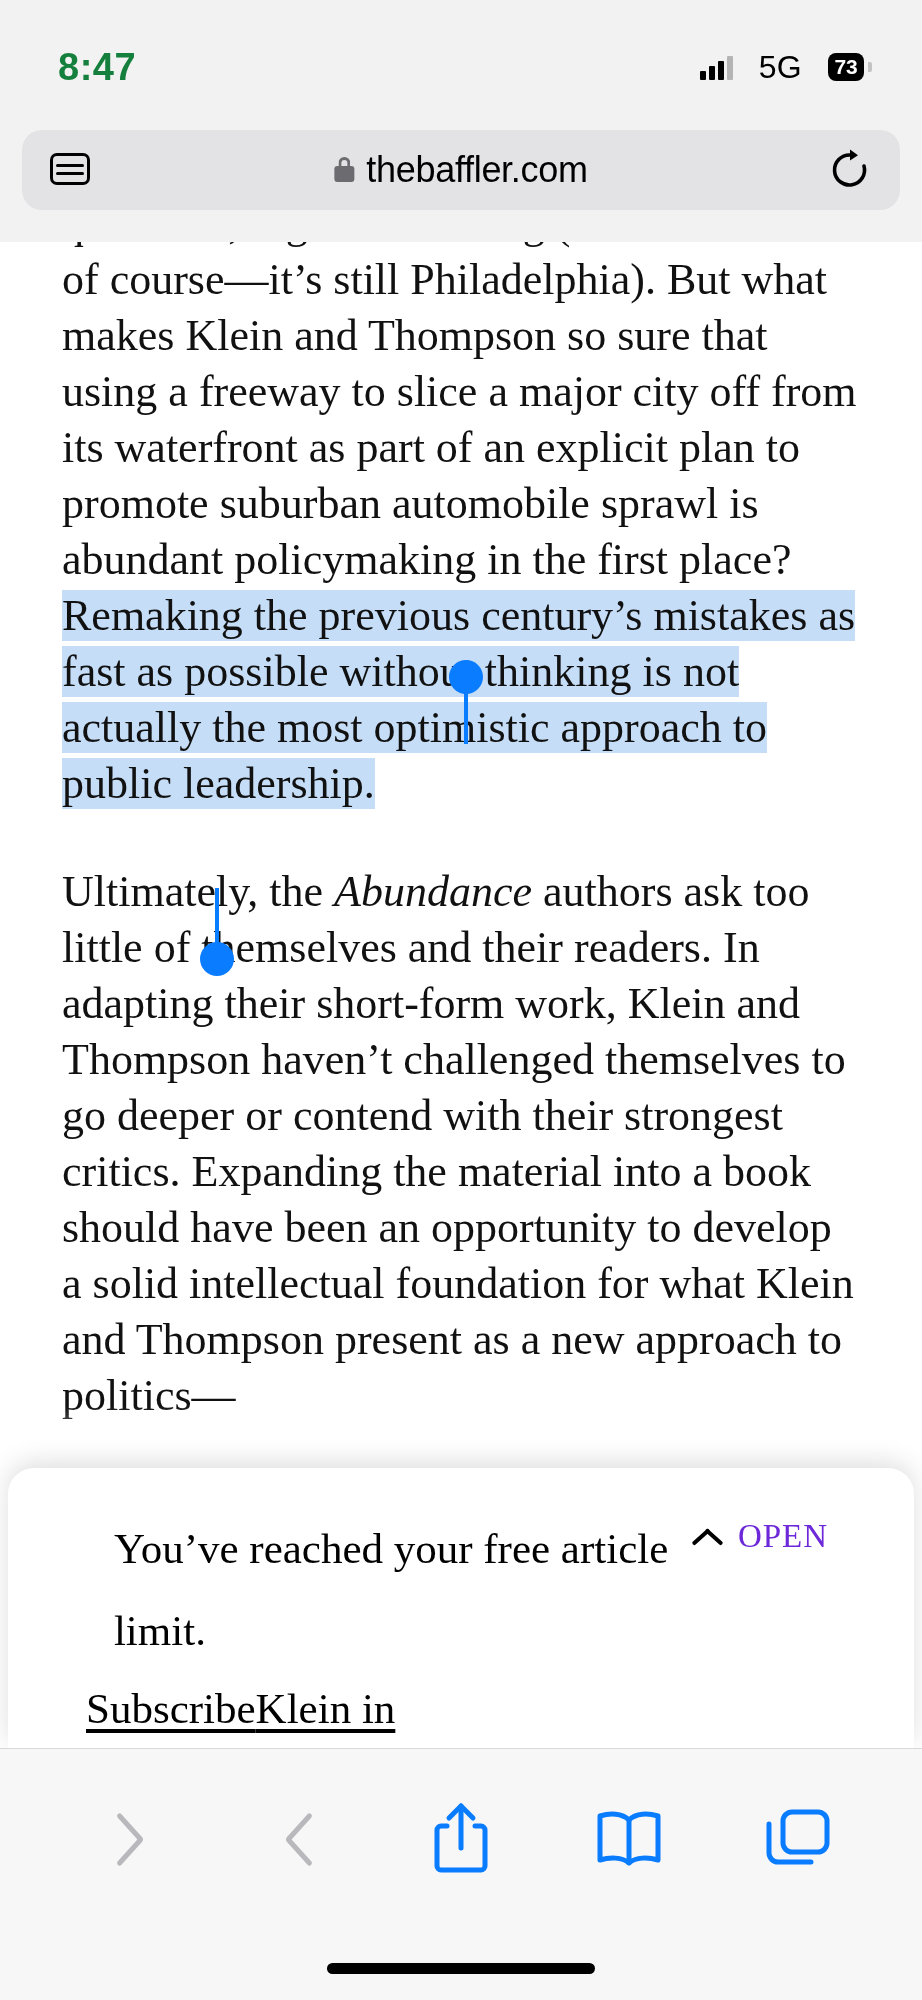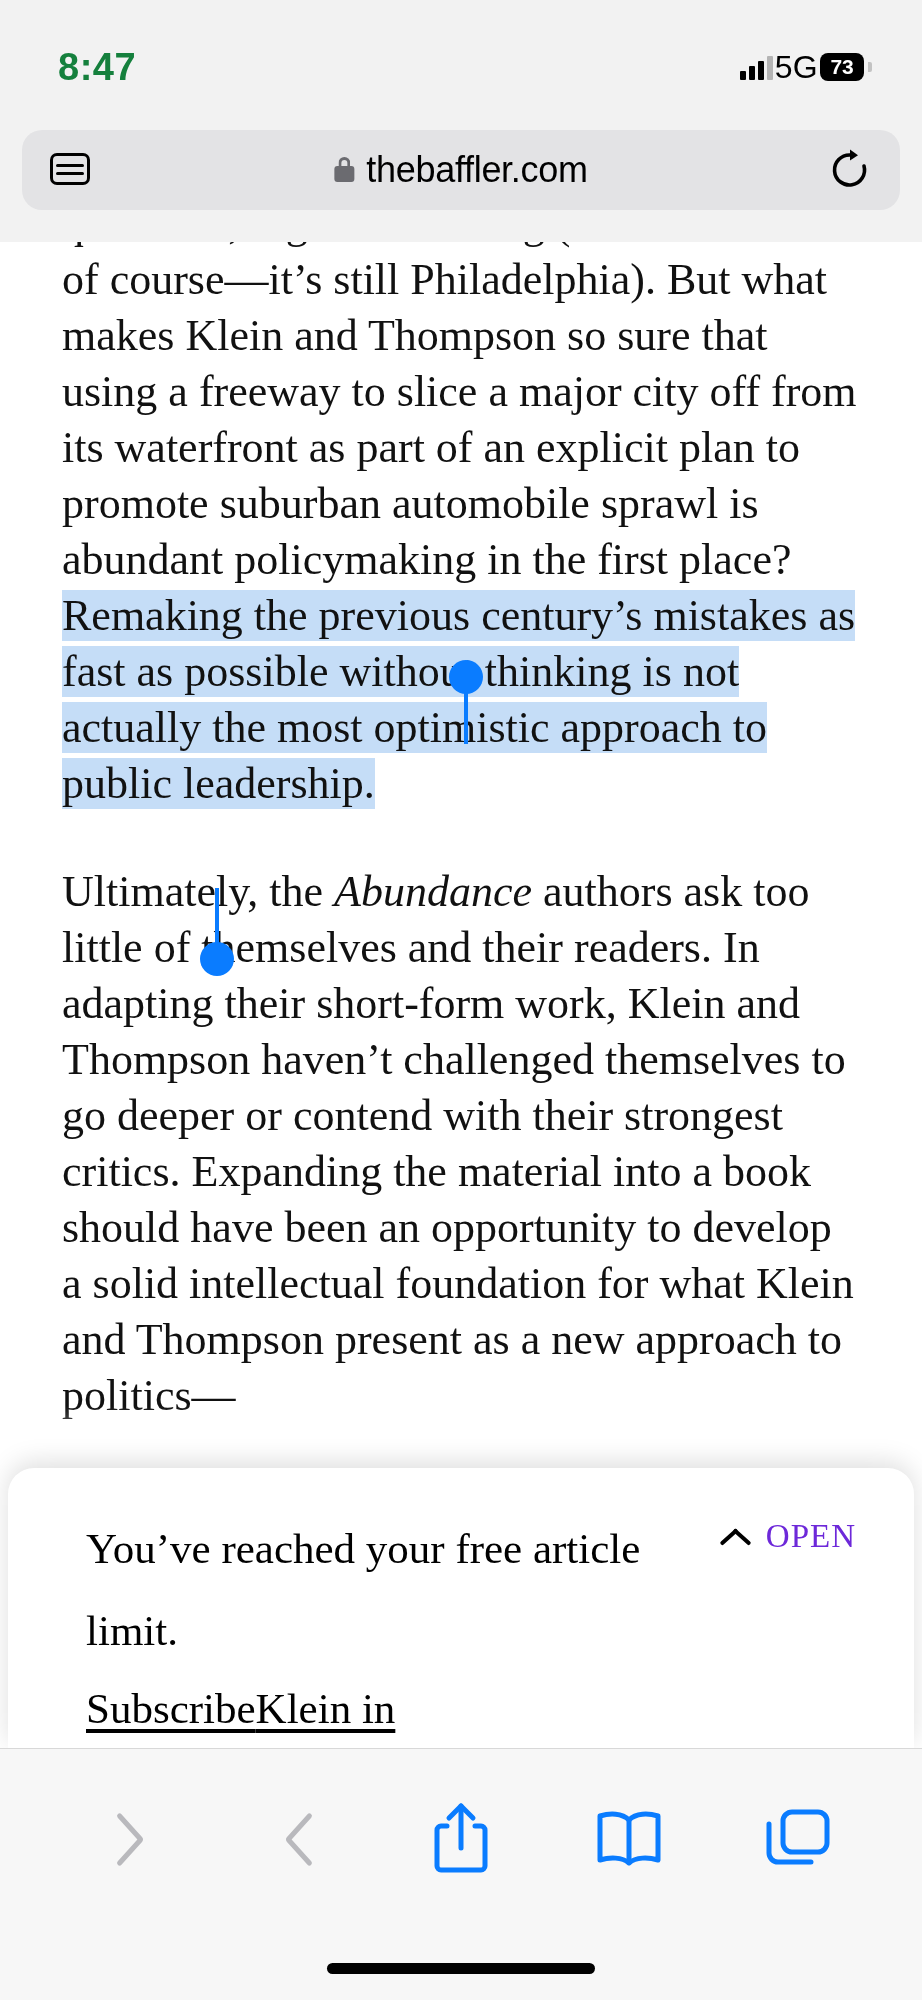--- a/index.html
+++ b/index.html
@@ -32,21 +32,21 @@
   .status-time {
     font-size: 38px;
     font-weight: bold;
     color: #15803d;
     letter-spacing: 0.5px;
     font-family: "Liberation Sans", sans-serif;
   }
   .status-right {
     display: flex;
     align-items: center;
-    gap: 2px;
+    gap: 26px;
   }
   .signal {
     display: flex;
     align-items: flex-end;
     gap: 3px;
     height: 26px;
   }
   .signal i {
     display: block;
     width: 6px;
@@ -58,21 +58,21 @@
   .signal i:nth-child(3) { height: 19px; }
   .signal i:nth-child(4) { height: 24px; background: #b4b4b4; }
   .network {
     font-size: 32px;
     font-weight: 500;
     color: #000;
     letter-spacing: 0.3px;
   }
   .battery {
     position: relative;
-    width: 44px;
+    width: 36px;
     height: 28px;
     border-radius: 8px;
     background: #000;
     display: flex;
     align-items: center;
     justify-content: center;
   }
   .battery .pct {
     color: #fff;
     font-size: 21px;
@@ -241,21 +241,21 @@
     background: #ffffff;
     border-radius: 26px 26px 0 0;
     box-shadow: 0 -6px 26px rgba(0,0,0,0.13);
     box-sizing: border-box;
     padding: 40px 0 0 0;
     overflow: hidden;
   }
   .sheet-top {
     display: flex;
     align-items: flex-start;
-    justify-content: space-between;
+    justify-content: center;
     padding: 0 58px 0 78px;
     gap: 16px;
   }
   .sheet-msg {
     font-family: "Liberation Serif", serif;
     font-size: 43px;
     line-height: 82px;
     color: #000;
     max-width: 560px;
   }

